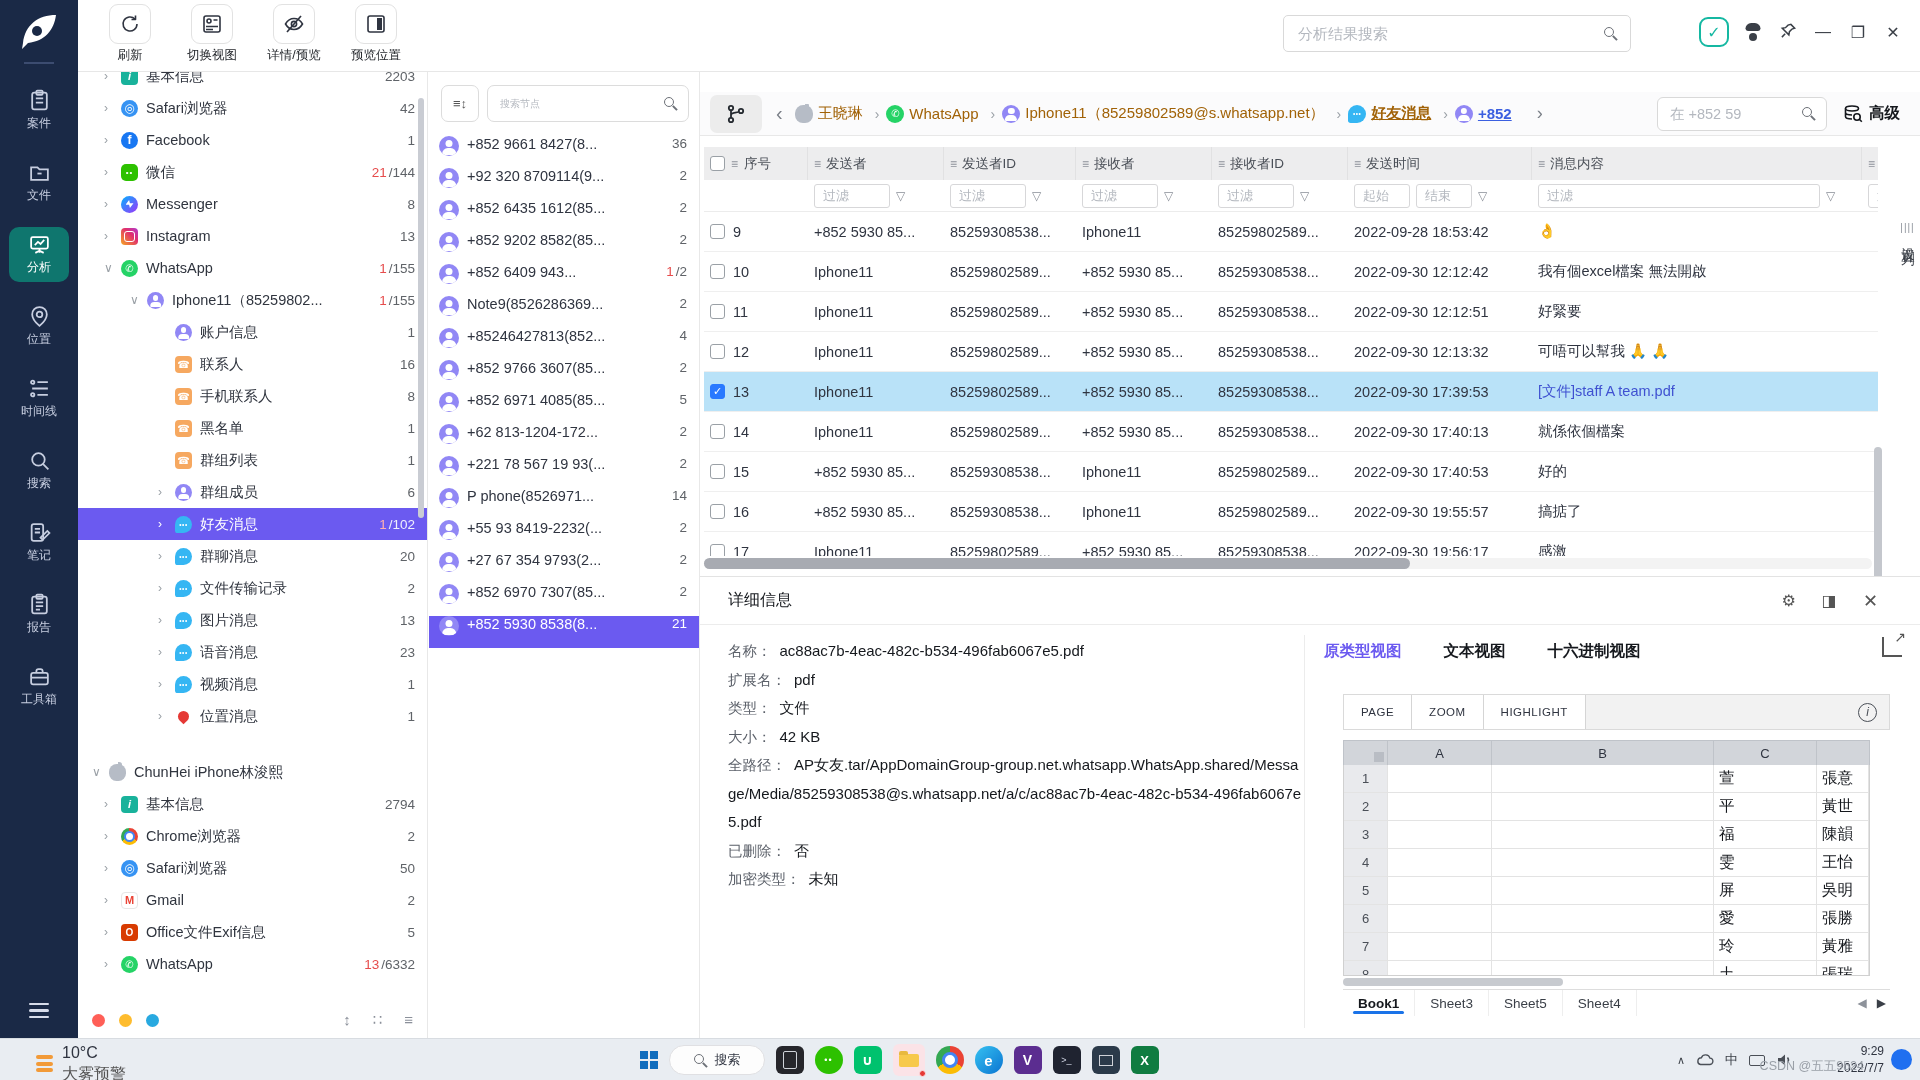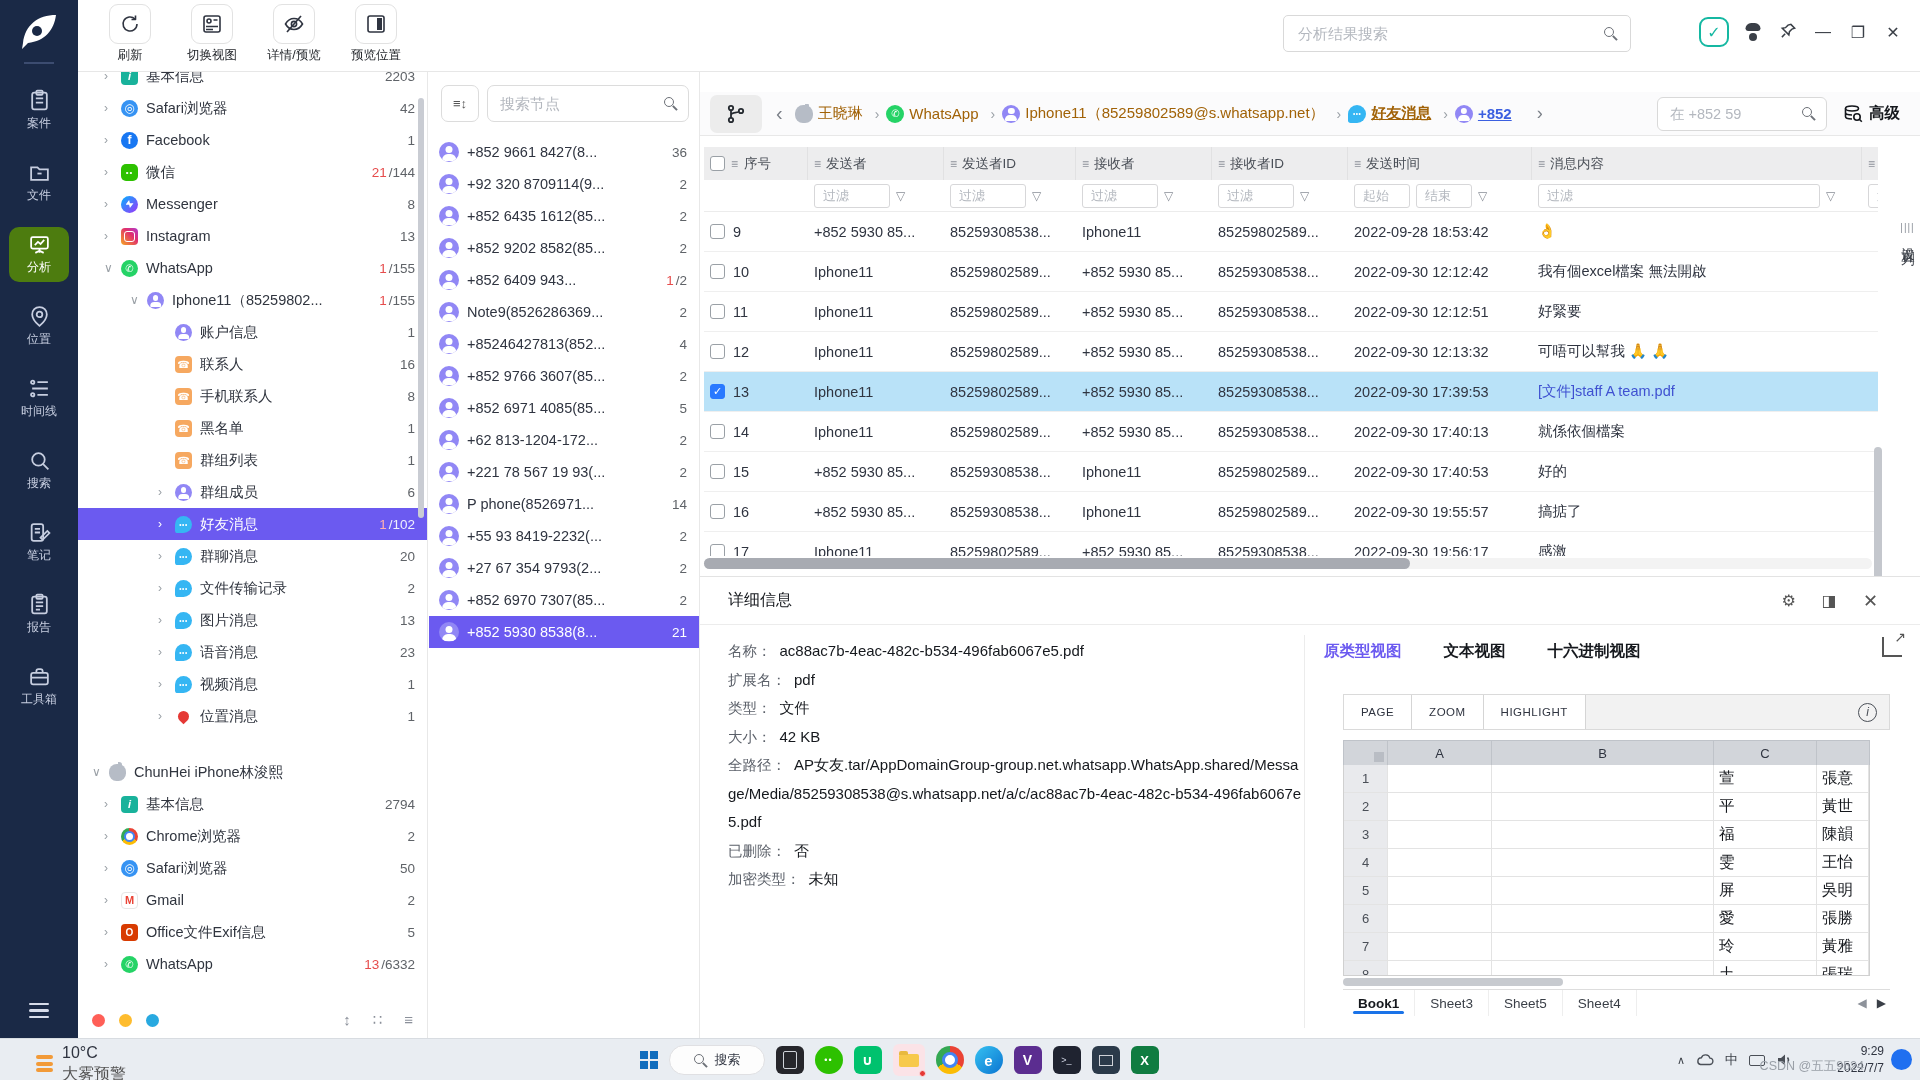--- a/index.html
+++ b/index.html
@@ -8,21 +8,21 @@
   *{box-sizing:border-box}
   input{font-family:inherit;border:none;outline:none;background:transparent;width:100%;font-size:inherit;color:#444}
   input::placeholder{color:#b4b8bf}
 
   
   .rail{position:absolute;left:0;top:0;width:78px;height:1038px;background:#1a2946;display:flex;flex-direction:column;align-items:center;z-index:5}
   .logo{margin-top:8px;width:48px;height:48px}
   .logo-div{width:30px;height:2px;background:#3c4c70;margin:6px 0 2px}
   .ritem{margin-top:17px;display:flex;flex-direction:column;align-items:center;gap:3px;color:#c7cee0;font-size:12px;width:60px;padding:6px 0;border-radius:10px;cursor:pointer}
   .ritem svg{stroke:#c7cee0;fill:none;stroke-width:1.7}
-  .ritem.active{background:#4d7c0f;color:#fff}
+  .ritem.active{background:#0f766e;color:#fff}
   .ritem.active svg{stroke:#fff}
   .rail .burger{margin-top:auto;margin-bottom:16px}
   .burger span{display:block;width:20px;height:2.5px;background:#d7dcea;margin:4px 0;border-radius:2px}
 
   
   .toolbar{position:absolute;left:78px;top:0;right:0;height:72px;background:#fff;border-bottom:1px solid #e7e7e7;z-index:4}
   .tbtns{position:absolute;left:16px;top:4px;display:flex;gap:10px}
   .tbtn{width:72px;text-align:center;cursor:pointer}
   .tbtn .box{width:42px;height:40px;border:1px solid #e2e2e2;border-radius:9px;margin:0 auto;display:flex;align-items:center;justify-content:center}
   .tbtn .box svg{stroke:#2f3440;fill:none;stroke-width:1.6}
@@ -81,23 +81,23 @@
   .trow.sel .cnt{color:#efeffd}
   .trow.sel .red{color:#ffb0b0}
   .tree-sb{position:absolute;right:3px;top:26px;width:6px;height:420px;border-radius:3px;background:#c9ccd3}
   .tree-bottom{position:absolute;left:0;right:0;bottom:0;height:36px;background:#fff;display:flex;align-items:center;padding:0 14px;gap:14px}
   .dot{width:13px;height:13px;border-radius:50%}
   .tree-bottom .ticons{margin-left:auto;display:flex;gap:22px;color:#8b909a;font-size:15px}
 
   
   .contacts{position:absolute;left:429px;top:72px;width:271px;bottom:42px;background:#fff;border-right:1px solid #e8e8e8;z-index:3}
   .sortbtn{position:absolute;left:12px;top:13px;width:38px;height:37px;border:1px solid #dcdcdc;border-radius:7px;display:flex;align-items:center;justify-content:center;color:#555;font-size:13px;cursor:pointer}
-  .csearch{position:absolute;left:58px;top:13px;right:10px;height:37px;border:1px solid #dcdcdc;border-radius:7px;display:flex;align-items:center;padding:0 10px;font-size:15px}
+  .csearch{position:absolute;left:58px;top:13px;right:10px;height:37px;border:1px solid #dcdcdc;border-radius:7px;display:flex;align-items:center;padding:0 10px;font-size:10px}
   .clist{position:absolute;left:0;right:0;top:64px;bottom:0;overflow:hidden}
-  .crow{display:flex;align-items:center;height:32px;padding:0 12px 0 10px;font-size:14.5px;cursor:pointer;white-space:nowrap}
+  .crow{display:flex;align-items:flex-start;height:32px;padding:0 12px 0 10px;font-size:14.5px;cursor:pointer;white-space:nowrap}
   .crow .ic{width:20px;height:20px;margin-right:8px}
   .crow .lbl{flex:1;overflow:hidden;text-overflow:ellipsis;color:#2f3440}
   .crow .red{color:#e64c4c;font-size:13.5px;margin-left:4px}
   .crow .cnt{color:#5f6368;font-size:13.5px;margin-left:2px}
   .crow.sel{background:#6b5af0}
   .crow.sel .lbl,.crow.sel .cnt{color:#fff}
 
   
   .main{position:absolute;left:700px;top:72px;right:0;bottom:42px;background:#fff}
   .crumbbar{position:absolute;left:0;right:0;top:20px;height:44px;background:#fbfbfc;border-bottom:1px solid #e8e8e8;display:flex;align-items:center;padding:0 10px;z-index:2}

